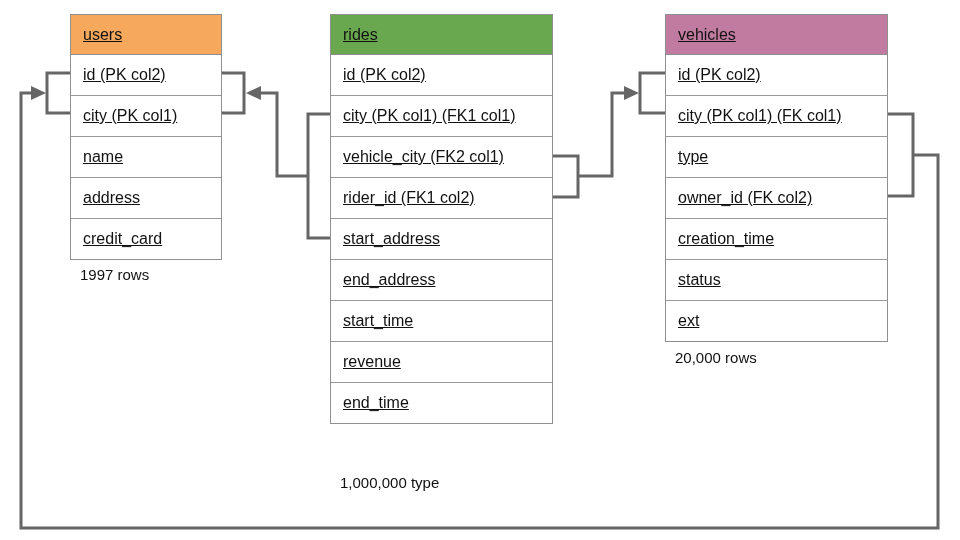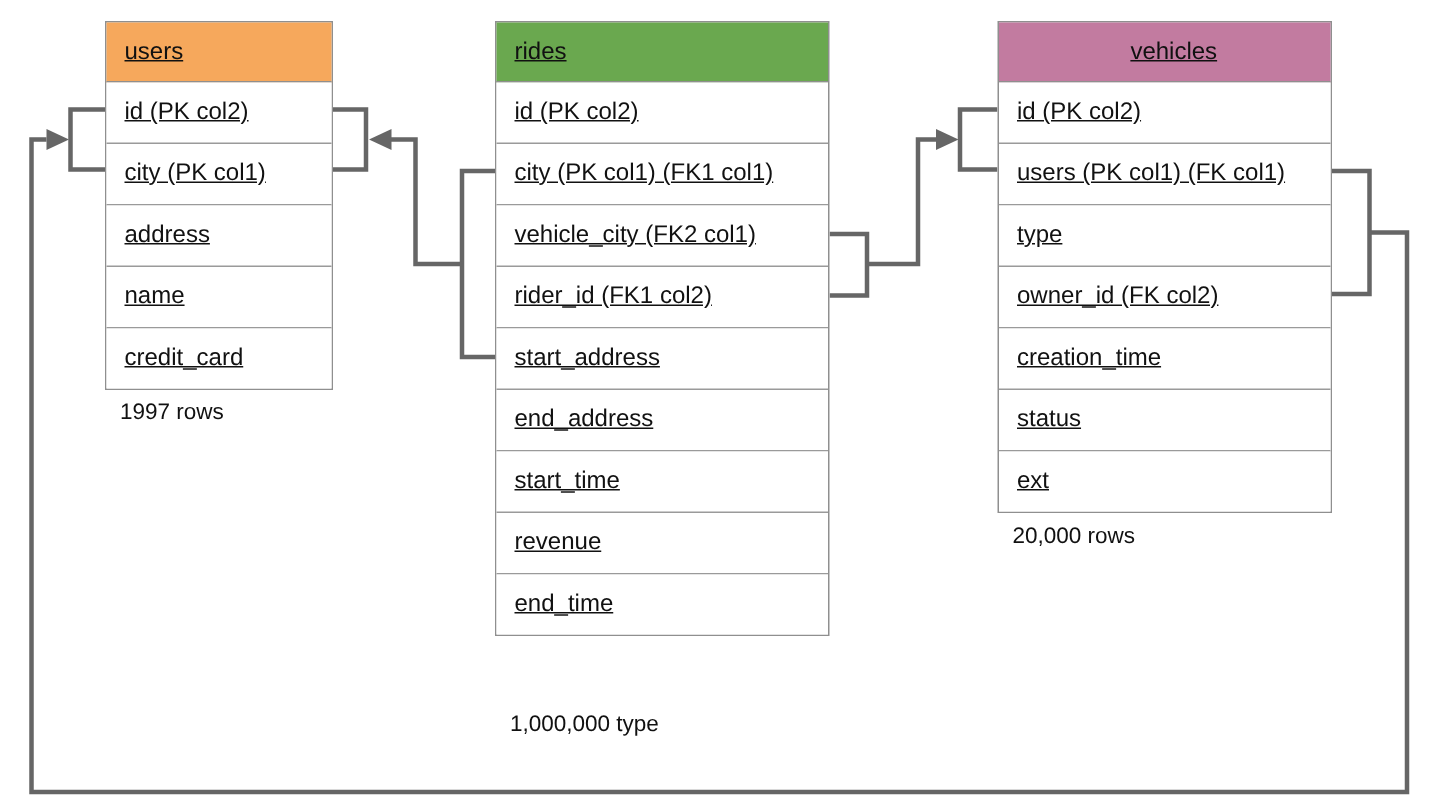--- a/index.html
+++ b/index.html
@@ -75,22 +75,22 @@
     <polygon class="arrow" points="46,93 31,86 31,100"></polygon>
   </svg>
 
   <div class="er-table" style="left:70px; top:14px; width:152px;">
     <div class="thead" style="background: rgb(246, 168, 92);">
       <span>users</span>
     </div>
     <div class="rows">
         <div class="row">id (PK col2)</div>
         <div class="row">city (PK col1)</div>
+        <div class="row">name</div>
         <div class="row">address</div>
-        <div class="row">name</div>
         <div class="row">credit_card</div>
       </div>
   </div>
   <div class="rowcount" style="left:80px; top:266px;">1997 rows</div>
 
   <div class="er-table" style="left:330px; top:14px; width:223px;">
     <div class="thead" style="background: rgb(106, 168, 79);">
       <span>rides</span>
     </div>
     <div class="rows">
@@ -101,26 +101,26 @@
         <div class="row">start_address</div>
         <div class="row">end_address</div>
         <div class="row">start_time</div>
         <div class="row">revenue</div>
         <div class="row">end_time</div>
       </div>
   </div>
   <div class="rowcount" style="left:340px; top:474px;">1,000,000 type</div>
 
   <div class="er-table" style="left:665px; top:14px; width:223px;">
-    <div class="thead" style="background: rgb(194, 123, 160); text-align: center;">
+    <div class="thead" style="background: rgb(194, 123, 160);">
       <span>vehicles</span>
     </div>
     <div class="rows">
         <div class="row">id (PK col2)</div>
-        <div class="row">users (PK col1) (FK col1)</div>
+        <div class="row">city (PK col1) (FK col1)</div>
         <div class="row">type</div>
         <div class="row">owner_id (FK col2)</div>
         <div class="row">creation_time</div>
         <div class="row">status</div>
         <div class="row">ext</div>
       </div>
   </div>
   <div class="rowcount" style="left:675px; top:349px;">20,000 rows</div>
 
 </div>

